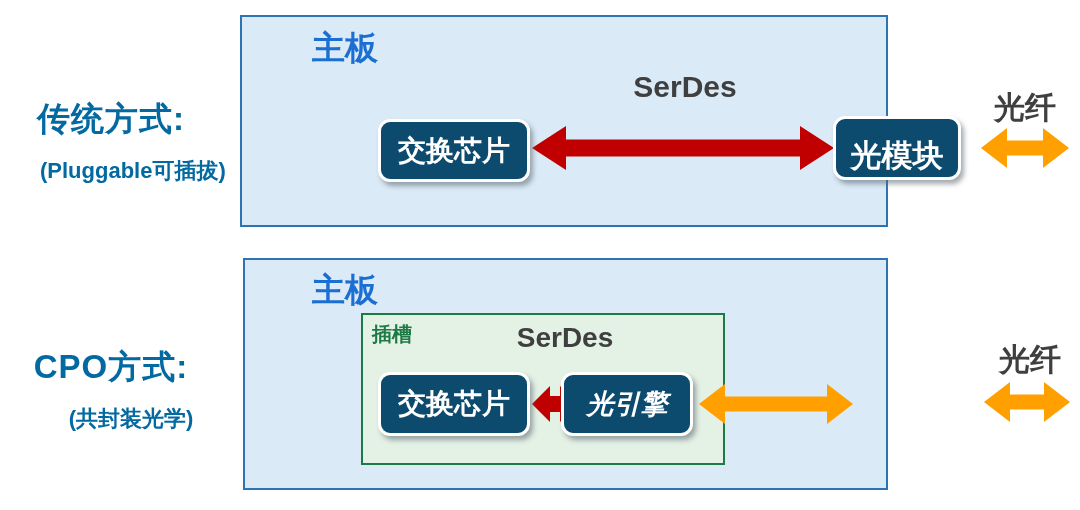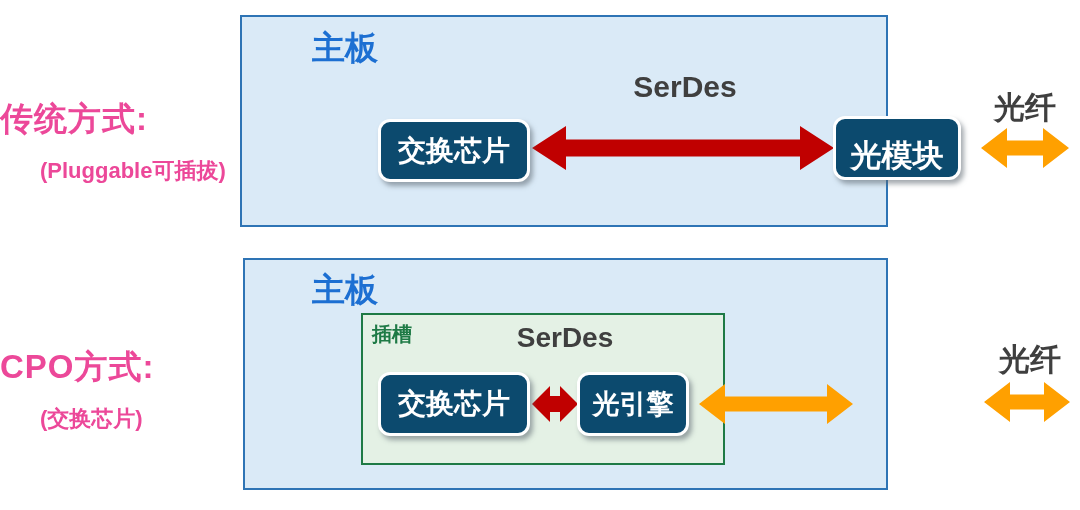--- a/index.html
+++ b/index.html
@@ -2,21 +2,21 @@
 <html><head>
 <meta charset="utf-8">
 <style>
   html,body{margin:0;padding:0;background:#ffffff;}
   #canvas{
     position:relative;width:1080px;height:510px;background:#ffffff;
     font-family:"Liberation Sans","DejaVu Sans",sans-serif;overflow:hidden;
   }
   .abs{position:absolute;}
   
-  .method{width:222px;text-align:left;color:#ec4899;}
+  .method{width:222px;text-align:center;color:#0369a1;}
   .method .title{font-size:33px;font-weight:bold;letter-spacing:1px;}
   .method .sub{font-size:22px;font-weight:bold;margin-top:14px;white-space:nowrap;padding-left:40px;}
   
   .board{background:#DAEAF7;border:2px solid #2E74B5;box-sizing:border-box;}
   .board-label{font-size:33px;font-weight:bold;color:#1C6FD2;margin-left:44px;}
   
   .slot{background:#E4F1E5;border:2px solid #1E7A45;box-sizing:border-box;}
   .slot-label{font-size:20px;font-weight:bold;color:#1E7A45;}
   
   .node{
@@ -56,40 +56,40 @@
     <span>光模块</span>
   </div>
 
   <svg class="abs" style="left:981px;top:128px;" width="88" height="40" viewBox="0 0 88 40">
     <polygon fill="#FFA000" points="0,20 26,0 26,12.5 62,12.5 62,0 88,20 62,40 62,27.5 26,27.5 26,40"></polygon>
   </svg>
   <div class="abs fiber" style="left:975px;top:74px;width:100px;">光纤</div>
 
   <div class="abs method" style="left:0px;top:345px;">
     <div class="title">CPO方式:</div>
-    <div class="sub">(交换芯片)</div>
+    <div class="sub">(共封装光学)</div>
   </div>
 
   <div class="abs board" style="left:243px;top:258px;width:645px;height:232px;"></div>
   <div class="abs board-label" style="left:268px;top:268px;">主板</div>
 
   <div class="abs slot" style="left:361px;top:313px;width:364px;height:152px;"></div>
   <div class="abs slot-label" style="left:372px;top:321px;">插槽</div>
 
   <div class="abs serdes" style="left:440px;top:322px;width:250px;font-size:28px;">SerDes</div>
 
   <svg class="abs" style="left:532px;top:386px;" width="46" height="36" viewBox="0 0 46 36">
     <polygon fill="#C00000" points="0,18 18,0 18,10 28,10 28,0 46,18 28,36 28,26 18,26 18,36"></polygon>
   </svg>
 
   <div class="abs node" style="left:378px;top:372px;width:152px;height:64px;font-size:28px;">
     <span>交换芯片</span>
   </div>
 
-  <div class="abs node" style="left:577px;top:372px;width:112px;height:64px;font-size:27px;">
+  <div class="abs node" style="left:561px;top:372px;width:132px;height:64px;font-size:27px;font-style:italic;">
     <span>光引擎</span>
   </div>
 
   <svg class="abs" style="left:699px;top:384px;" width="154" height="40" viewBox="0 0 154 40">
     <polygon fill="#FFA000" points="0,20 26,0 26,12.5 128,12.5 128,0 154,20 128,40 128,27.5 26,27.5 26,40"></polygon>
   </svg>
 
 
   <svg class="abs" style="left:984px;top:382px;" width="86" height="40" viewBox="0 0 86 40">
     <polygon fill="#FFA000" points="0,20 26,0 26,12.5 60,12.5 60,0 86,20 60,40 60,27.5 26,27.5 26,40"></polygon>

